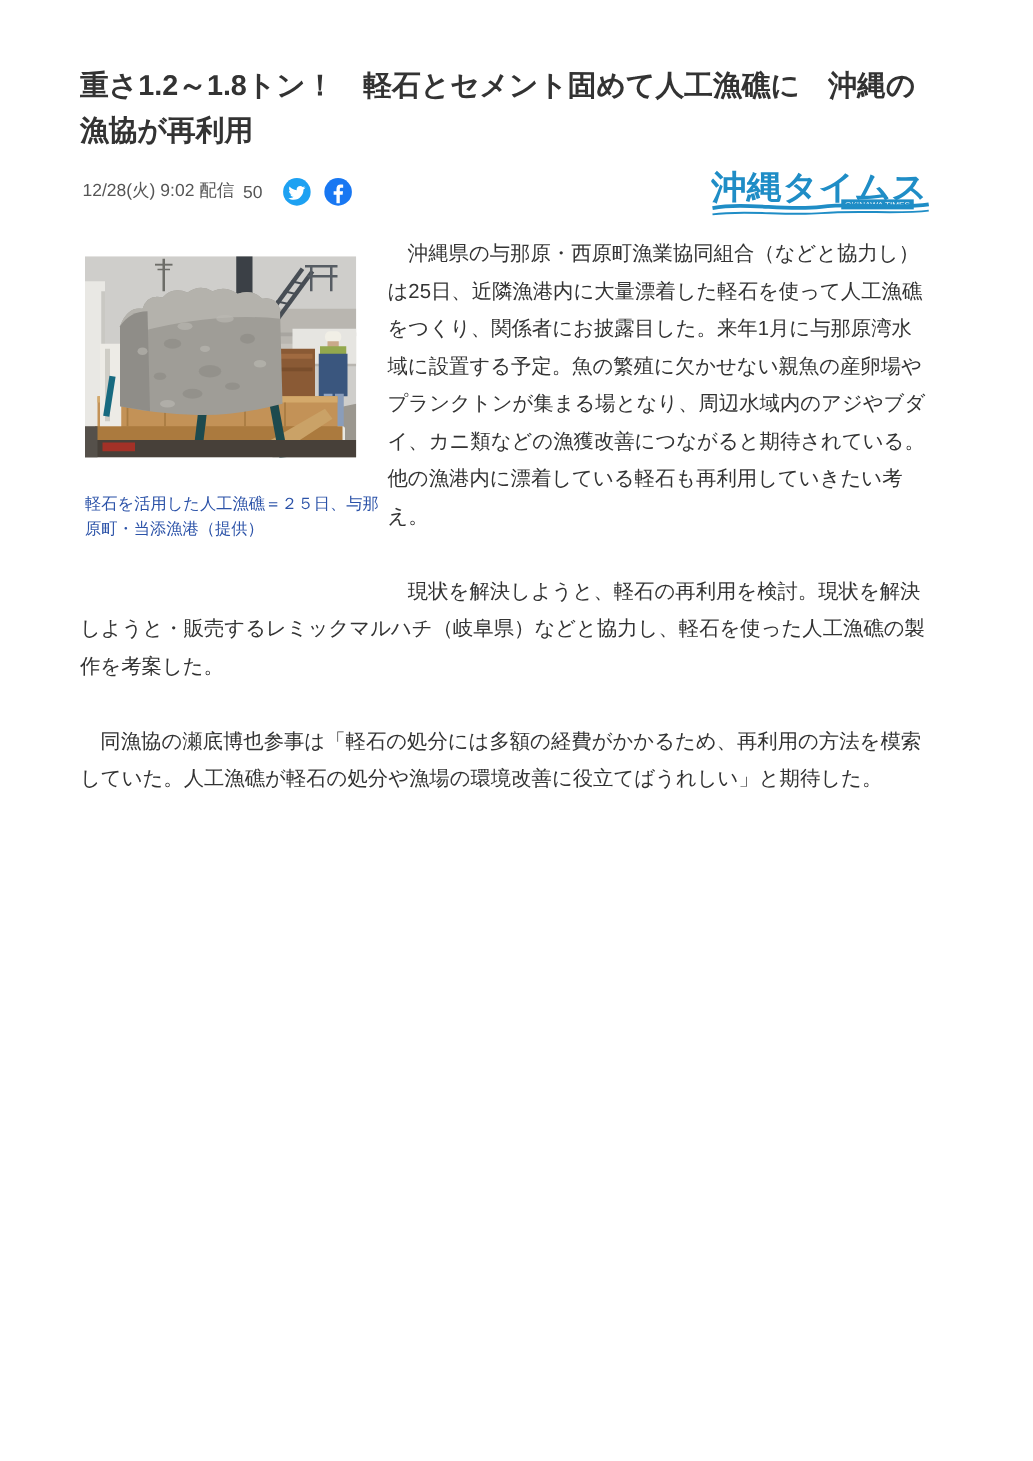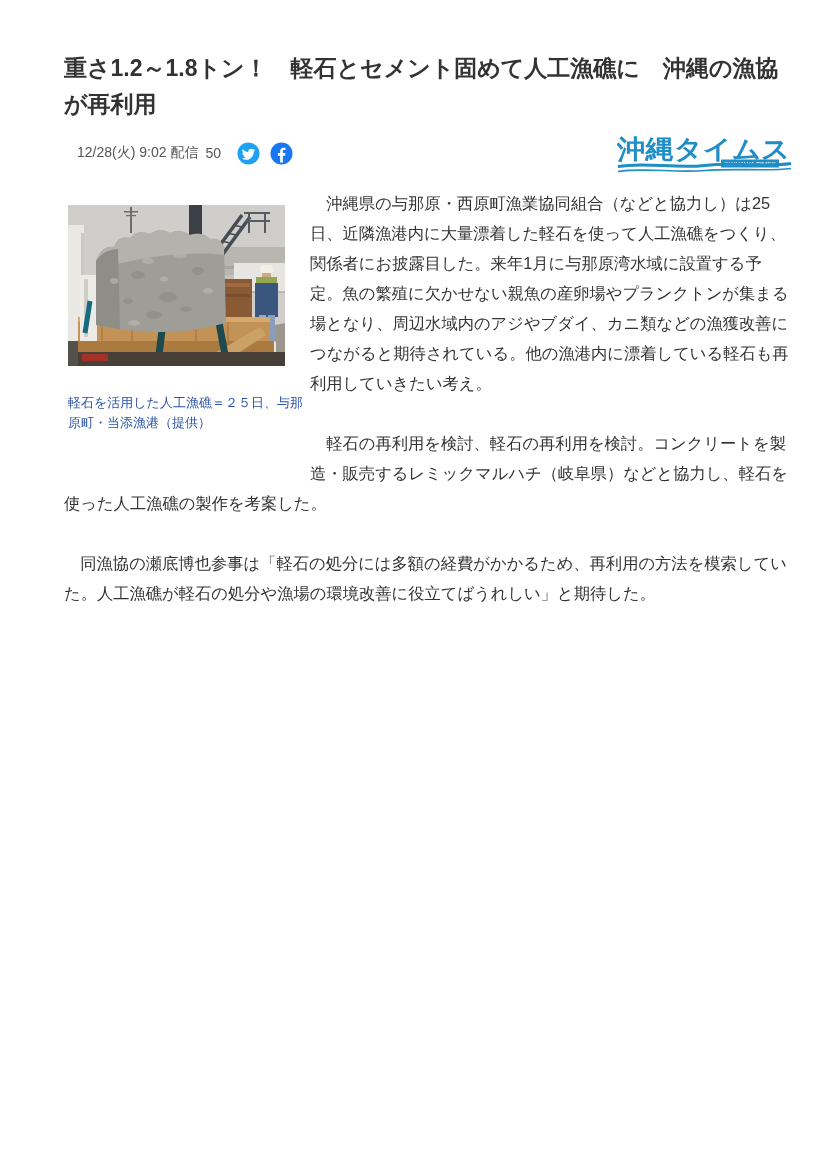--- a/index.html
+++ b/index.html
@@ -4,36 +4,36 @@
 <style>
   * { box-sizing: border-box; }
   html, body { margin: 0; padding: 0; }
   body {
     width: 826px;
     height: 1169px;
     background: #ffffff;
     font-family: "Liberation Sans", sans-serif;
     overflow: hidden;
   }
-  .page { padding: 50px 34px 0 64px; }
+  .page { padding: 50px 82px 0 64px; }
 
   .title {
     margin: 0 0 10px 0;
     font-size: 23px;
     line-height: 36px;
     font-weight: 700;
     color: #333333;
   }
 
   .meta-row {
     display: flex;
     align-items: center;
     justify-content: space-between;
     height: 42px;
-    margin: 10px 0 14px 13px;
+    margin: 10px 0 14px 2px;
   }
   .meta-left {
     display: flex;
     align-items: center;
     font-size: 14px;
     color: #555555;
     white-space: nowrap;
   }
   .meta-count { margin-left: 7px; }
   .share-btn {
@@ -190,17 +190,17 @@
 
           <rect x="0" y="147" width="217" height="14" fill="#474039"></rect>
           <rect x="0" y="136" width="10" height="25" fill="#55504a"></rect>
           <rect x="14" y="149" width="26" height="7" fill="#a33127"></rect>
         </svg>
       </span>
       <figcaption class="photo-caption">軽石を活用した人工漁礁＝２５日、与那原町・当添漁港（提供）</figcaption>
     </figure>
 
     <p>　沖縄県の与那原・西原町漁業協同組合（などと協力し）は25日、近隣漁港内に大量漂着した軽石を使って人工漁礁をつくり、関係者にお披露目した。来年1月に与那原湾水域に設置する予定。魚の繁殖に欠かせない親魚の産卵場やプランクトンが集まる場となり、周辺水域内のアジやブダイ、カニ類などの漁獲改善につながると期待されている。他の漁港内に漂着している軽石も再利用していきたい考え。</p>
-    <p>　軽石の再利用を検討、軽石の再利用を検討。コンクリートを製造・販売するレミックマルハチ（岐阜県）などと協力し、軽石を使った人工漁礁の製作を考案した。</p>
+    <p>　現状を解決しようと、軽石の再利用を検討。現状を解決しようと・販売するレミックマルハチ（岐阜県）などと協力し、軽石を使った人工漁礁の製作を考案した。</p>
     <p>　同漁協の瀬底博也参事は「軽石の処分には多額の経費がかかるため、再利用の方法を模索していた。人工漁礁が軽石の処分や漁場の環境改善に役立てばうれしい」と期待した。</p>
   </div>
 
 </div>
 
 </body></html>

